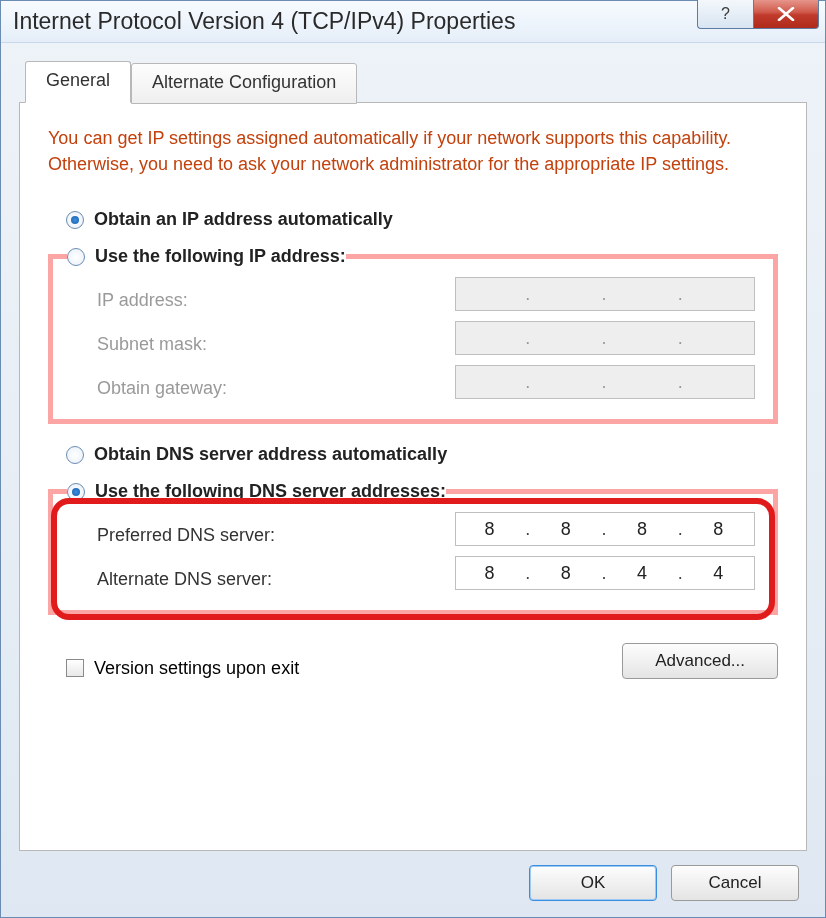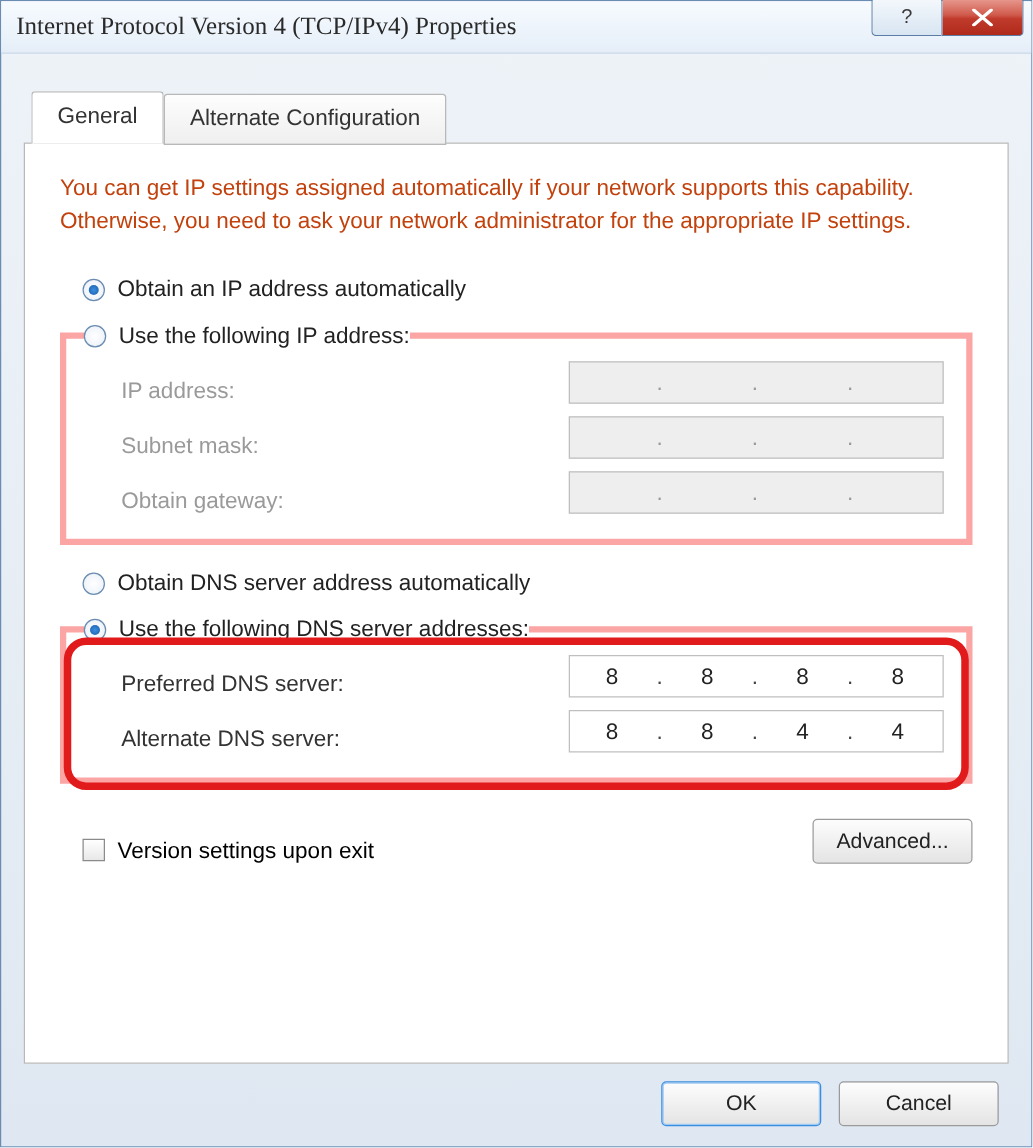--- a/index.html
+++ b/index.html
@@ -25,22 +25,21 @@
     height: 42px;
     background: linear-gradient(#f7fbff, #e5eef8);
     display: flex;
     align-items: center;
     padding: 0 0 0 12px;
     border-bottom: 1px solid #c9d8e8;
     position: relative;
   }
   .titlebar .title {
     color: #2a2a2a;
-    font-size: 20px;
-    font-family: Liberation Serif, serif;
+    font-size: 23px;
   }
   .win-buttons {
     position: absolute;
     right: 6px;
     top: -2px;
     display: flex;
     gap: 0;
   }
   .win-btn {
     width: 56px;
@@ -83,21 +82,20 @@
   .tab {
     padding: 8px 20px 10px 20px;
     border: 1px solid #b8b8b8;
     background: linear-gradient(#fdfdfd, #efefef);
     color: #333;
     position: relative;
     top: 1px;
     border-top-left-radius: 3px;
     border-top-right-radius: 3px;
     font-size: 18px;
-    margin-top: 12px;
   }
   .tab.active {
     background: #fff;
     border-bottom-color: #fff;
     top: 0;
     padding-bottom: 11px;
   }
   .tabpanel {
     flex: 1;
     background: #fff;
@@ -110,20 +108,21 @@
     color: #c2410c;
     line-height: 1.45;
     margin-bottom: 26px;
   }
   .radio-line {
     display: flex;
     align-items: center;
     gap: 10px;
     margin: 6px 0 6px 18px;
     color: #222;
+    font-weight: bold;
   }
   .radio {
     width: 18px; height: 18px;
     border: 1px solid #6a8cb2;
     border-radius: 50%;
     background: radial-gradient(#fff, #e8eff7);
     display: flex; align-items:center; justify-content:center;
     flex-shrink:0;
   }
   .radio.checked::after {
@@ -202,21 +201,21 @@
     min-width: 128px;
     height: 36px;
     border: 1px solid #9a9a9a;
     background: linear-gradient(#fdfdfd, #e4e4e4);
     border-radius: 4px;
     display: inline-flex;
     align-items: center;
     justify-content: center;
     font-size: 17px;
     color: #222;
-    padding: 0 4px;
+    padding: 0 32px;
   }
   .dialog-buttons {
     display: flex;
     gap: 14px;
     justify-content: flex-end;
     padding: 14px 8px 0 0;
   }
   .btn.default {
     border: 1px solid #3a8de0;
     box-shadow: 0 0 0 1px #9ec9f0 inset;

